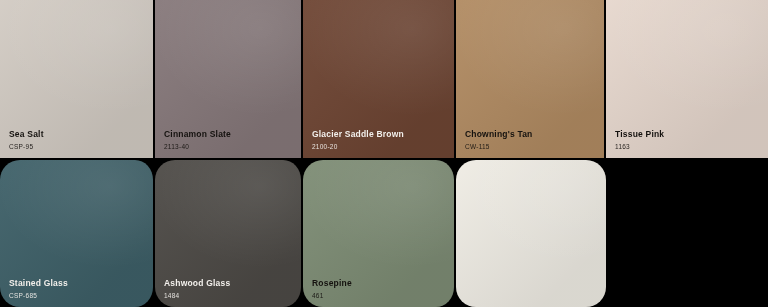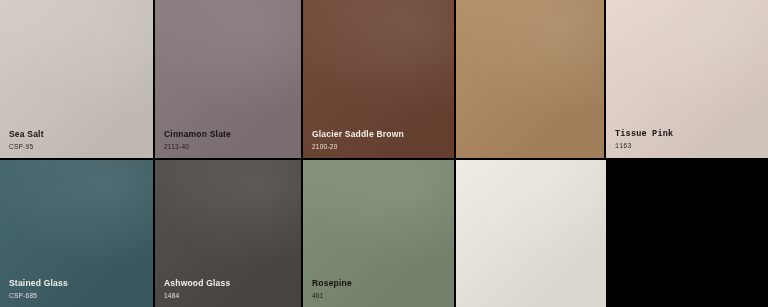--- a/index.html
+++ b/index.html
@@ -24,24 +24,24 @@
   }
   .swatch {
     position: relative;
     overflow: hidden;
     box-sizing: border-box;
     border-right: 2px solid #000;
     border-bottom: 2px solid #000;
   }
   .swatch.last-col {
     border-right: none;
-    font-family: Liberation Mono, monospace;
   }
   .swatch.last-row {
     border-bottom: none;
+    border-radius: 20px;
   }
   .swatch-fill {
     position: absolute;
     inset: 0;
   }
   .swatch-sheen {
     position: absolute;
     inset: 0;
     background:
       radial-gradient(120% 90% at 72% 18%, rgba(255,255,255,0.085), rgba(255,255,255,0) 62%),
@@ -101,20 +101,24 @@
     <div class="swatch-sheen"></div>
     <div class="swatch-caption">
       <div class="swatch-name">Glacier Saddle Brown</div>
       <div class="swatch-code">2100-20</div>
     </div>
   </div>
 
   <div class="swatch dark-text">
     <div class="swatch-fill" style="background: rgb(177, 139, 98);"></div>
     <div class="swatch-sheen"></div>
+    <div class="swatch-caption">
+      <div class="swatch-name">Chowning's Tan</div>
+      <div class="swatch-code">CW-115</div>
+    </div>
   </div>
 
   <div class="swatch last-col dark-text">
     <div class="swatch-fill" style="background: rgb(230, 215, 205);"></div>
     <div class="swatch-sheen"></div>
     <div class="swatch-caption">
       <div class="swatch-name">Tissue Pink</div>
       <div class="swatch-code">1163</div>
     </div>
   </div>

